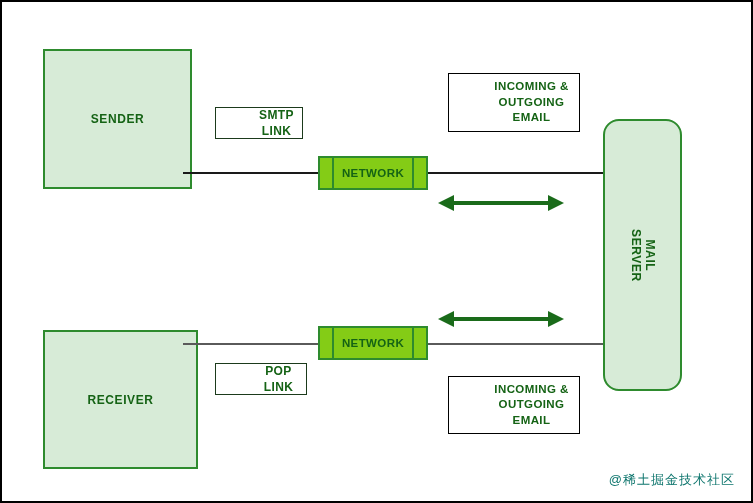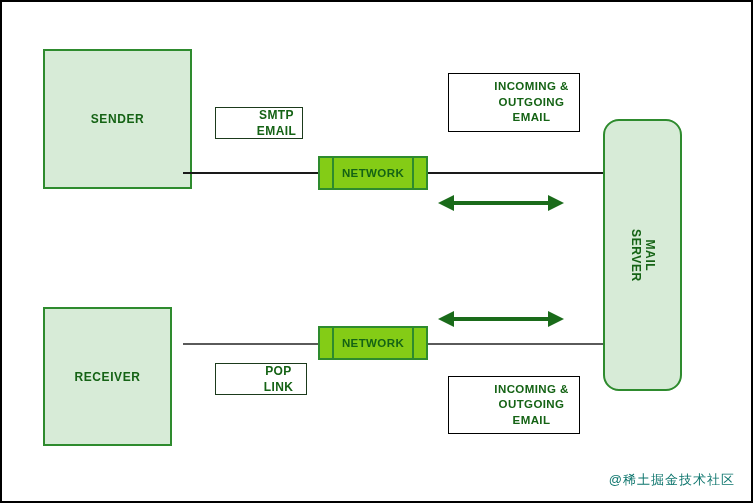--- a/index.html
+++ b/index.html
@@ -136,21 +136,21 @@
 </style>
 </head>
 <body>
 
 <div id="canvas">
 
   <div class="node-box" style="left:41px; top:47px; width:149px; height:140px;">
     <span class="node-label">SENDER</span>
   </div>
 
-  <div class="node-box" style="left:41px; top:305px; width:129px; height:139px;">
+  <div class="node-box" style="left:41px; top:328px; width:155px; height:139px;">
     <span class="node-label">RECEIVER</span>
   </div>
 
   <div class="line" style="left:181px; top:170px; width:137px;"></div>
   <div class="line" style="left:424px; top:170px; width:180px;"></div>
 
   <div class="line soft" style="left:181px; top:341px; width:137px;"></div>
   <div class="line soft" style="left:424px; top:341px; width:180px;"></div>
 
   <div class="network" style="left:316px; top:154px; width:110px; height:34px;">
@@ -159,21 +159,21 @@
     <span class="net-label">NETWORK</span>
   </div>
 
   <div class="network" style="left:316px; top:324px; width:110px; height:34px;">
     <span class="net-div left"></span>
     <span class="net-div right"></span>
     <span class="net-label">NETWORK</span>
   </div>
 
   <div class="label-box" style="left:213px; top:105px; width:88px; height:32px;">
-    <span class="label-text">SMTP EMAIL</span>
+    <span class="label-text">SMTP LINK</span>
   </div>
 
   <div class="label-box" style="left:213px; top:361px; width:92px; height:32px;">
     <span class="label-text">POP LINK</span>
   </div>
 
   <div class="label-box email-box" style="left:446px; top:71px; width:132px; height:59px;">
     <span class="label-text">INCOMING &amp;
 OUTGOING EMAIL</span>
   </div>

